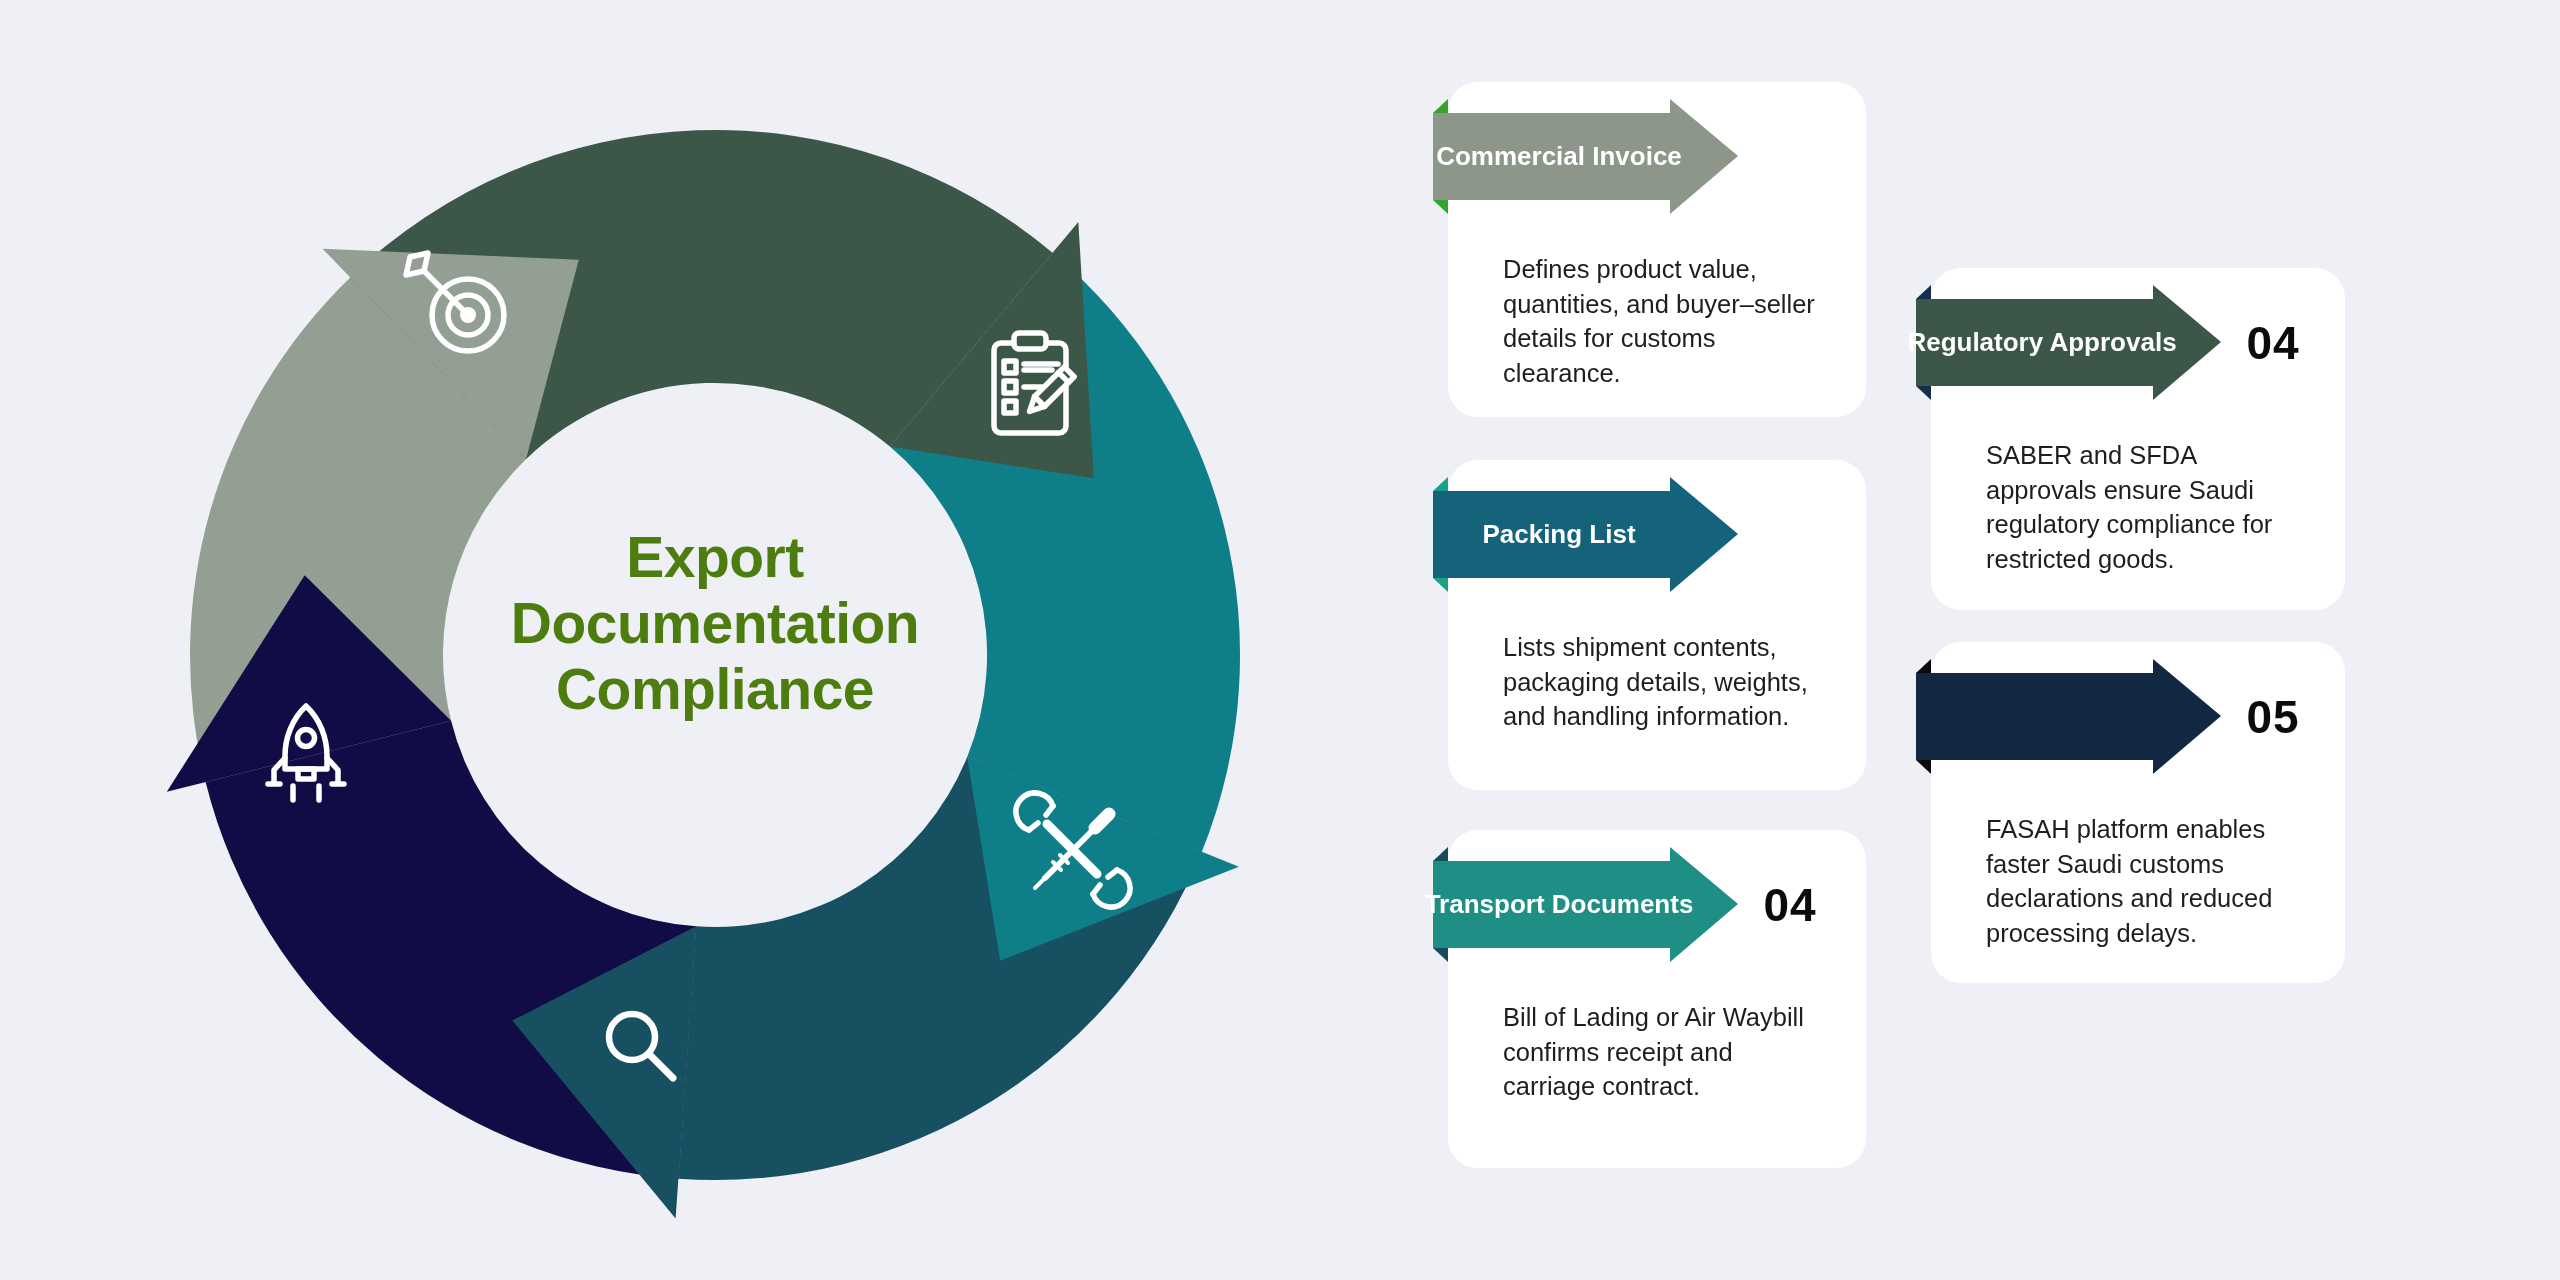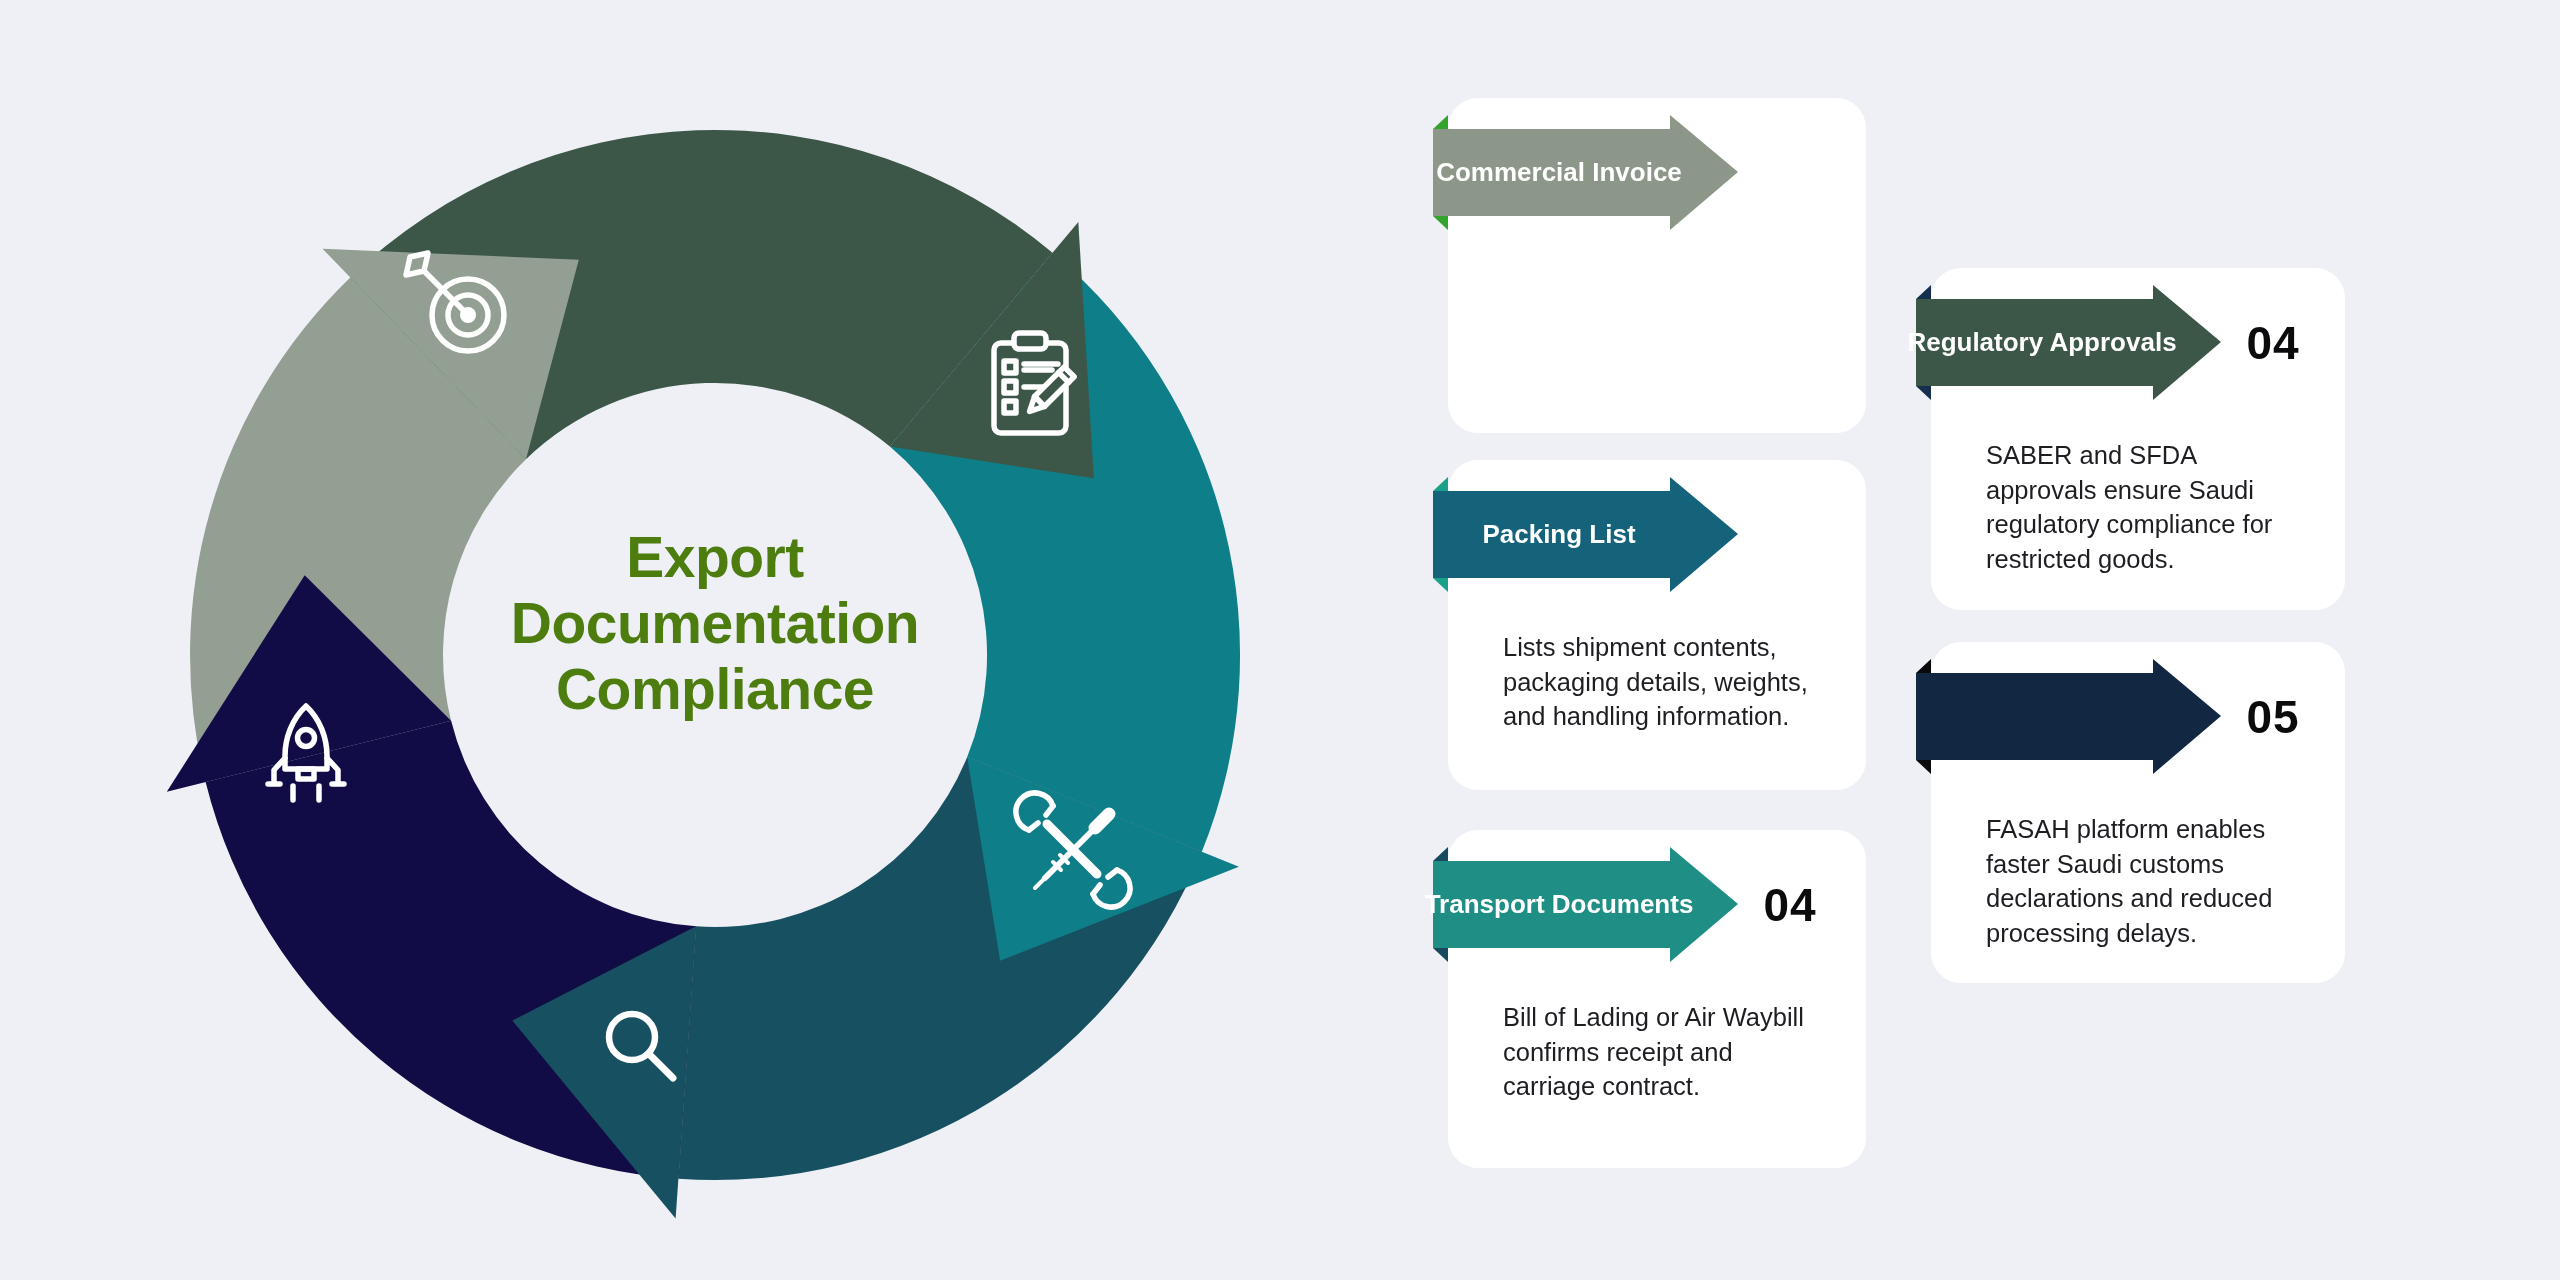--- a/index.html
+++ b/index.html
@@ -12,21 +12,21 @@
   .center-title{
     position:absolute;left:365px;top:524px;width:700px;
     text-align:center;font-size:57px;line-height:66px;font-weight:800;
     color:#4d7c0f;white-space:pre-line;letter-spacing:-0.5px;
   }
 
   
   .card{position:absolute;background:#FFFFFF;border-radius:30px;}
   .card.col1{left:1448px;width:418px;}
   .card.col2{left:1923px;width:414px;margin-left:8px;}
-  #card1{top:98px;height:335px;}
+  #card1{top:82px;height:335px;}
   #card2{top:460px;height:330px;}
   #card3{top:830px;height:338px;}
   #card4{top:268px;height:342px;}
   #card5{top:642px;height:341px;}
 
   .banner{position:absolute;left:-15px;top:17px;width:305px;height:115px;}
   .banner-shape{
     position:absolute;left:0;top:0;width:305px;height:115px;
     clip-path:polygon(0px 14px,237px 14px,237px 0px,305px 57px,237px 115px,237px 101px,0px 101px);
   }
@@ -125,20 +125,24 @@
 Documentation
 Compliance</div>
 
   <div class="card col1" id="card1">
     <div class="banner">
       <div class="fold-top" style="background-color: rgb(53, 164, 45);"></div>
       <div class="fold-bottom" style="background-color: rgb(53, 164, 45);"></div>
       <div class="banner-shape" style="background-color: rgb(140, 150, 137);"></div>
       <div class="banner-label">Commercial Invoice</div>
     </div>
+    <div class="card-body">Defines product value,
+quantities, and buyer–seller
+details for customs
+clearance.</div>
   </div>
 
   <div class="card col1" id="card2">
     <div class="banner">
       <div class="fold-top" style="background-color: rgb(27, 161, 137);"></div>
       <div class="fold-bottom" style="background-color: rgb(27, 161, 137);"></div>
       <div class="banner-shape" style="background-color: rgb(20, 99, 122);"></div>
       <div class="banner-label">Packing List</div>
     </div>
     <div class="card-body">Lists shipment contents,

